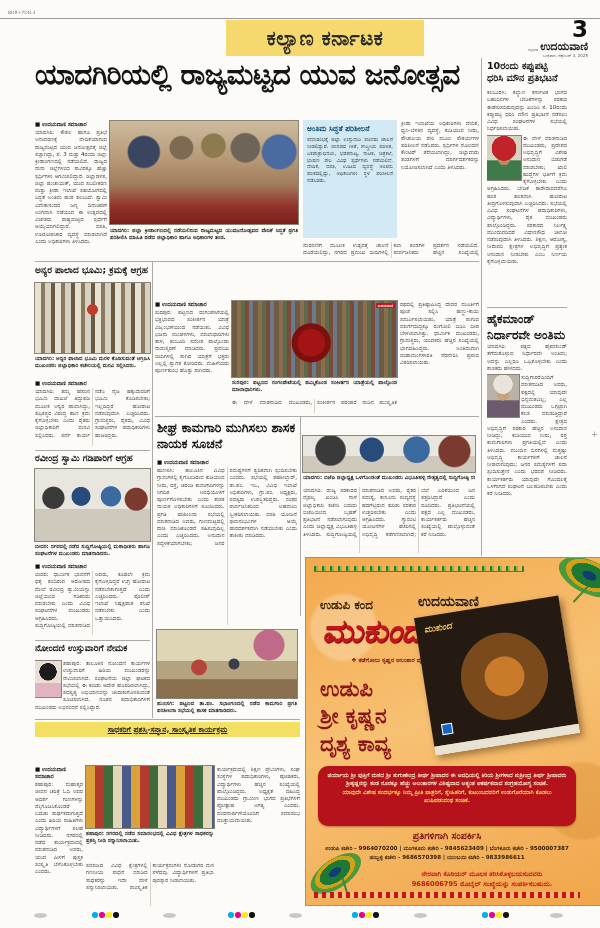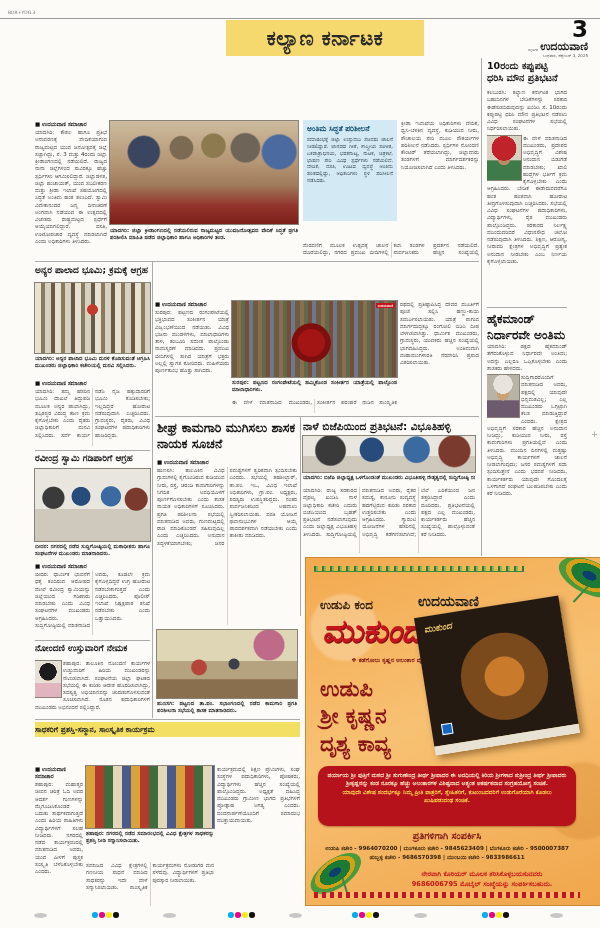--- a/index.html
+++ b/index.html
@@ -70,22 +70,22 @@
     radial-gradient(circle at 50% 42%,#c9a07a 0 20%,transparent 21%),
     linear-gradient(180deg,#e8e0d6 0 60%,#e0b5c0 61% 100%);}
   .fl{float:left;margin:1px 2px 1px 0;}
   .wm{position:absolute;right:2px;top:2px;background:#c4161c;color:#fff;font-size:3.5px;
       font-weight:bold;padding:0.5px 2px;}
   
   .infobox{background:#d3e9f3;padding:4px 4px;}
   .infobox .t{font-size:7.5px;font-weight:bold;color:#0e4e6e;margin-bottom:2px;}
   .infobox .bd{font-size:5.2px;color:#23323a;}
   
-  .kicker{background:#f3df63;display:flex;align-items:center;justify-content:flex-start;
-      font-size:7.5px;font-weight:bold;color:#222;}
+  .kicker{background:#f3df63;display:flex;align-items:center;justify-content:center;
+      font-size:7.5px;font-weight:bold;color:#222;text-decoration:underline;}
   
   .ad{left:306px;top:558px;width:314px;height:347px;background:
       radial-gradient(circle at 12% 20%,rgba(255,255,255,.25) 0 8%,transparent 9%),
       radial-gradient(circle at 88% 70%,rgba(200,120,30,.25) 0 10%,transparent 11%),
       linear-gradient(160deg,#f3a94e 0,#f7c173 45%,#f0a54a 100%);
       outline:0.5px solid #c98a3a;overflow:hidden;}
   .ad-garland{position:absolute;left:8px;top:8px;width:210px;height:5px;
       background:repeating-linear-gradient(90deg,#2e7d32 0 2px,#7bbf4a 2px 4px,transparent 4px 8px);
       border-bottom:1px solid #3b8a3e;}
   .feather{position:absolute;}
@@ -130,30 +130,31 @@
   </div>
   <div class="abs head-right">
     <span class="pageno">3</span>
     <span class="brandline">
       <span class="brand-prefix">ಕನ್ನಡಿಗರ</span>
       <span class="brand">ಉದಯವಾಣಿ</span>
     </span>
     <span class="date-line">ಬುಧವಾರ, ಸೆಪ್ಟೆಂಬರ್ 3, 2025</span>
   </div>
 
+  <div class="abs hl" style="left:35px;top:58px;width:444px;height:42px;font-size:28px;letter-spacing:-0.5px;white-space:nowrap;">ಯಾದಗಿರಿಯಲ್ಲಿ ರಾಜ್ಯಮಟ್ಟದ ಯುವ ಜನೋತ್ಸವ</div>
 
   <div class="abs" style="left:35px;top:121px;width:72px;height:137px;">
     <div class="by">■ ಉದಯವಾಣಿ ಸಮಾಚಾರ</div>
     <div class="bd" style="height:128px;">ಯಾದಗಿರಿ: ಕೌಶಲ ಹಾಗೂ ಪ್ರತಿಭೆ ಅನಾವರಣಕ್ಕೆ ವೇದಿಕೆಯಾಗುವ ರಾಜ್ಯಮಟ್ಟದ ಯುವ ಜನೋತ್ಸವಕ್ಕೆ ಜಿಲ್ಲೆ ಸಜ್ಜಾಗಿದ್ದು, ಸೆ. 3 ಮತ್ತು 4ರಂದು ಜಿಲ್ಲಾ ಕ್ರೀಡಾಂಗಣದಲ್ಲಿ ನಡೆಯಲಿದೆ. ರಾಜ್ಯದ ನಾನಾ ಜಿಲ್ಲೆಗಳಿಂದ ಸಾವಿರಕ್ಕೂ ಹೆಚ್ಚು ಸ್ಪರ್ಧಿಗಳು ಆಗಮಿಸಲಿದ್ದಾರೆ. ಜಿಲ್ಲಾಡಳಿತ, ಜಿಲ್ಲಾ ಪಂಚಾಯತ್, ಯುವ ಸಬಲೀಕರಣ ಮತ್ತು ಕ್ರೀಡಾ ಇಲಾಖೆ ಸಹಯೋಗದಲ್ಲಿ ಸಿದ್ಧತೆ ಅಂತಿಮ ಹಂತ ತಲುಪಿದೆ. ಸ್ವಾಮಿ ವಿವೇಕಾನಂದರ ಜನ್ಮ ದಿನಾಚರಣೆ ಅಂಗವಾಗಿ ನಡೆಯುವ ಈ ಉತ್ಸವದಲ್ಲಿ ವಿಜೇತರು ರಾಷ್ಟ್ರಮಟ್ಟದ ಸ್ಪರ್ಧೆಗೆ ಆಯ್ಕೆಯಾಗಲಿದ್ದಾರೆ. ವಸತಿ, ಊಟೋಪಚಾರ ವ್ಯವಸ್ಥೆ ಮಾಡಲಾಗಿದೆ ಎಂದು ಅಧಿಕಾರಿಗಳು ತಿಳಿಸಿದರು.</div>
   </div>
 
   <div class="abs photo ph-lead" style="left:110px;top:121px;width:188px;height:103px;"></div>
   <div class="abs cap" style="left:110px;top:227px;width:188px;height:26px;">ಯಾದಗಿರಿ: ಜಿಲ್ಲಾ ಕ್ರೀಡಾಂಗಣದಲ್ಲಿ ನಡೆಯಲಿರುವ ರಾಜ್ಯಮಟ್ಟದ ಯುವಜನೋತ್ಸವದ ವೇದಿಕೆ ಸಿದ್ಧತೆ ಪ್ರಗತಿ ಪರಿಶೀಲಿಸಿ ಮಾಹಿತಿ ಪಡೆದ ಜಿಲ್ಲಾಧಿಕಾರಿ ಹಾಗೂ ಅಧಿಕಾರಿಗಳ ತಂಡ.</div>
 
-  <div class="abs infobox" style="left:303px;top:120px;width:94px;height:101px;box-sizing:border-box;">
+  <div class="abs infobox" style="left:303px;top:120px;width:94px;height:118px;box-sizing:border-box;">
     <div class="t">ಅಂತಿಮ ಸಿದ್ಧತೆ ಪರಿಶೀಲನೆ</div>
     <div class="bd" style="height:94px;">ಸಮಾರಂಭಕ್ಕೆ ಜಿಲ್ಲಾ ಉಸ್ತುವಾರಿ ಸಚಿವರು ಚಾಲನೆ ನೀಡಲಿದ್ದಾರೆ. ಜಾನಪದ ಗೀತೆ, ಶಾಸ್ತ್ರೀಯ ಸಂಗೀತ, ಏಕಪಾತ್ರಾಭಿನಯ, ಭರತನಾಟ್ಯ, ನಾಟಕ, ಚಿತ್ರಕಲೆ, ಭಾಷಣ ಸೇರಿ ವಿವಿಧ ಸ್ಪರ್ಧೆಗಳು ನಡೆಯಲಿವೆ. ವೇದಿಕೆ, ವಸತಿ, ಊಟದ ವ್ಯವಸ್ಥೆ ಅಂತಿಮ ಹಂತದಲ್ಲಿದ್ದು, ಅಧಿಕಾರಿಗಳು ಸ್ಥಳ ಪರಿಶೀಲನೆ ನಡೆಸಿದರು.</div>
   </div>
 
   <div class="abs bd" style="left:401px;top:120px;width:78px;height:136px;">ಕ್ರೀಡಾ ಇಲಾಖೆಯ ಅಧಿಕಾರಿಗಳು ವೇದಿಕೆ, ಧ್ವನಿ-ಬೆಳಕಿನ ವ್ಯವಸ್ಥೆ, ಕುಡಿಯುವ ನೀರು, ಶೌಚಾಲಯ ಸೇರಿ ಮೂಲ ಸೌಕರ್ಯಗಳ ಪರಿಶೀಲನೆ ನಡೆಸಿದರು. ಸ್ಪರ್ಧಿಗಳ ನೋಂದಣಿ ಕೌಂಟರ್ ತೆರೆಯಲಾಗಿದ್ದು, ಜಿಲ್ಲಾವಾರು ತಂಡಗಳಿಗೆ ಮಾರ್ಗದರ್ಶಕರನ್ನು ನಿಯೋಜಿಸಲಾಗಿದೆ ಎಂದು ತಿಳಿಸಿದರು.</div>
   <div class="abs bd c2" style="left:303px;top:242px;width:176px;height:16px;">ಮೆರವಣಿಗೆ ಮೂಲಕ ಉತ್ಸವಕ್ಕೆ ಚಾಲನೆ ದೊರೆಯಲಿದ್ದು, ನಗರದ ಪ್ರಮುಖ ಬೀದಿಗಳಲ್ಲಿ ಕಲಾ ತಂಡಗಳ ಪ್ರದರ್ಶನ ನಡೆಯಲಿದೆ. ಸಾರ್ವಜನಿಕರು ಹೆಚ್ಚಿನ ಸಂಖ್ಯೆಯಲ್ಲಿ ಪಾಲ್ಗೊಳ್ಳುವಂತೆ ಜಿಲ್ಲಾಡಳಿತ ಮನವಿ ಮಾಡಿದೆ.</div>
 
   <div class="abs vr" style="left:481px;top:58px;height:498px;"></div>
   <div class="abs hr" style="left:35px;top:261px;width:444px;"></div>
 
@@ -216,21 +217,20 @@
   <div class="abs vr" style="left:300px;top:416px;height:200px;"></div>
 
   <div class="abs hl" style="left:157px;top:420px;width:140px;height:36px;font-size:12.5px;line-height:1.3;">ಶೀಘ್ರ ಕಾಮಗಾರಿ ಮುಗಿಸಲು ಶಾಸಕ ನಾಯಕ ಸೂಚನೆ</div>
   <div class="abs" style="left:157px;top:459px;width:140px;height:168px;">
     <div class="by">■ ಉದಯವಾಣಿ ಸಮಾಚಾರ</div>
     <div class="bd c2" style="height:158px;">ಹುಣಸಗಿ: ತಾಲೂಕಿನ ವಿವಿಧ ಗ್ರಾಮಗಳಲ್ಲಿ ಕೈಗೊಂಡಿರುವ ಕುಡಿಯುವ ನೀರು, ರಸ್ತೆ, ಚರಂಡಿ ಕಾಮಗಾರಿಗಳನ್ನು ನಿಗದಿತ ಅವಧಿಯೊಳಗೆ ಪೂರ್ಣಗೊಳಿಸಬೇಕು ಎಂದು ಶಾಸಕ ನಾಯಕ ಅಧಿಕಾರಿಗಳಿಗೆ ಸೂಚಿಸಿದರು. ಪ್ರಗತಿ ಪರಿಶೀಲನಾ ಸಭೆಯಲ್ಲಿ ಮಾತನಾಡಿದ ಅವರು, ಗುಣಮಟ್ಟದಲ್ಲಿ ರಾಜಿ ಮಾಡಿಕೊಂಡರೆ ಸಹಿಸುವುದಿಲ್ಲ ಎಂದು ಎಚ್ಚರಿಸಿದರು. ಅನುದಾನ ಸದ್ಬಳಕೆಯಾಗಬೇಕು; ಜನರ ಸಮಸ್ಯೆಗಳಿಗೆ ತ್ವರಿತವಾಗಿ ಸ್ಪಂದಿಸಬೇಕು ಎಂದರು. ಸಭೆಯಲ್ಲಿ ತಹಶೀಲ್ದಾರ್, ತಾ.ಪಂ. ಇಒ, ವಿವಿಧ ಇಲಾಖೆ ಅಧಿಕಾರಿಗಳು, ಗ್ರಾ.ಪಂ. ಅಧ್ಯಕ್ಷರು, ಸದಸ್ಯರು ಉಪಸ್ಥಿತರಿದ್ದರು. ನಂತರ ಸಾರ್ವಜನಿಕರಿಂದ ಅಹವಾಲು ಸ್ವೀಕರಿಸಲಾಯಿತು. ವಸತಿ ಯೋಜನೆ ಫಲಾನುಭವಿಗಳ ಆಯ್ಕೆ ಪಾರದರ್ಶಕವಾಗಿ ನಡೆಯಬೇಕು ಎಂದು ತಾಕೀತು ಮಾಡಿದರು.</div>
   </div>
   <div class="abs photo ph-meet" style="left:157px;top:630px;width:140px;height:68px;"></div>
   <div class="abs cap" style="left:157px;top:700px;width:140px;height:16px;">ಹುಣಸಗಿ: ಪಟ್ಟಣದ ತಾ.ಪಂ. ಸಭಾಂಗಣದಲ್ಲಿ ನಡೆದ ಕಾಮಗಾರಿ ಪ್ರಗತಿ ಪರಿಶೀಲನಾ ಸಭೆಯಲ್ಲಿ ಶಾಸಕ ಮಾತನಾಡಿದರು.</div>
 
-  <div class="abs hl" style="left:303px;top:420px;width:172px;height:14px;font-size:10.5px;white-space:nowrap;">ನಾಳೆ ಬಿಜೆಪಿಯಿಂದ ಪ್ರತಿಭಟನೆ: ವಿಭೂತಿಹಳ್ಳಿ</div>
   <div class="abs photo ph-press" style="left:303px;top:436px;width:172px;height:36px;"></div>
   <div class="abs cap" style="left:303px;top:474px;width:172px;height:10px;white-space:nowrap;">ಯಾದಗಿರಿ: ಬಿಜೆಪಿ ಜಿಲ್ಲಾಧ್ಯಕ್ಷ ಒಳಗೊಂಡಂತೆ ಮುಖಂಡರು ವಿಭೂತಿಹಳ್ಳಿ ನೇತೃತ್ವದಲ್ಲಿ ಸುದ್ದಿಗೋಷ್ಠಿ ನಡೆಸಿದರು.</div>
   <div class="abs bd c3" style="left:303px;top:487px;width:172px;height:66px;">ಯಾದಗಿರಿ: ರಾಜ್ಯ ಸರಕಾರದ ವೈಫಲ್ಯ ಖಂಡಿಸಿ ನಾಳೆ ಜಿಲ್ಲಾಧಿಕಾರಿ ಕಚೇರಿ ಎದುರು ಬಿಜೆಪಿಯಿಂದ ಬೃಹತ್ ಪ್ರತಿಭಟನೆ ನಡೆಸಲಾಗುವುದು ಎಂದು ಜಿಲ್ಲಾಧ್ಯಕ್ಷ ವಿಭೂತಿಹಳ್ಳಿ ತಿಳಿಸಿದರು. ಸುದ್ದಿಗೋಷ್ಠಿಯಲ್ಲಿ ಮಾತನಾಡಿದ ಅವರು, ರೈತರ ಸಮಸ್ಯೆ, ಕಾನೂನು ಸುವ್ಯವಸ್ಥೆ ಹದಗೆಟ್ಟಿರುವ ಕುರಿತು ಸರಕಾರ ಉತ್ತರಿಸಬೇಕು ಎಂದು ಆಗ್ರಹಿಸಿದರು. ಗ್ಯಾರಂಟಿ ಯೋಜನೆಗಳ ಹೆಸರಿನಲ್ಲಿ ಅಭಿವೃದ್ಧಿ ಕಡೆಗಣಿಸಲಾಗಿದೆ; ಬೆಲೆ ಏರಿಕೆಯಿಂದ ಜನ ತತ್ತರಿಸಿದ್ದಾರೆ ಎಂದು ದೂರಿದರು. ಪ್ರತಿಭಟನೆಯಲ್ಲಿ ಪಕ್ಷದ ಎಲ್ಲ ಮುಖಂಡರು, ಕಾರ್ಯಕರ್ತರು ಹೆಚ್ಚಿನ ಸಂಖ್ಯೆಯಲ್ಲಿ ಪಾಲ್ಗೊಳ್ಳುವಂತೆ ಕರೆ ನೀಡಿದರು.</div>
 
   <div class="abs hr" style="left:35px;top:719px;width:265px;"></div>
   <div class="abs kicker" style="left:35px;top:722px;width:265px;height:15px;">
     <span>ಸಾಧಕರಿಗೆ ಪ್ರಶಸ್ತಿ-ಸನ್ಮಾನ, ಸಾಂಸ್ಕೃತಿಕ ಕಾರ್ಯಕ್ರಮ</span>
   </div>
   <div class="abs" style="left:35px;top:766px;width:48px;height:140px;">
     <div class="by">■ ಉದಯವಾಣಿ ಸಮಾಚಾರ</div>

